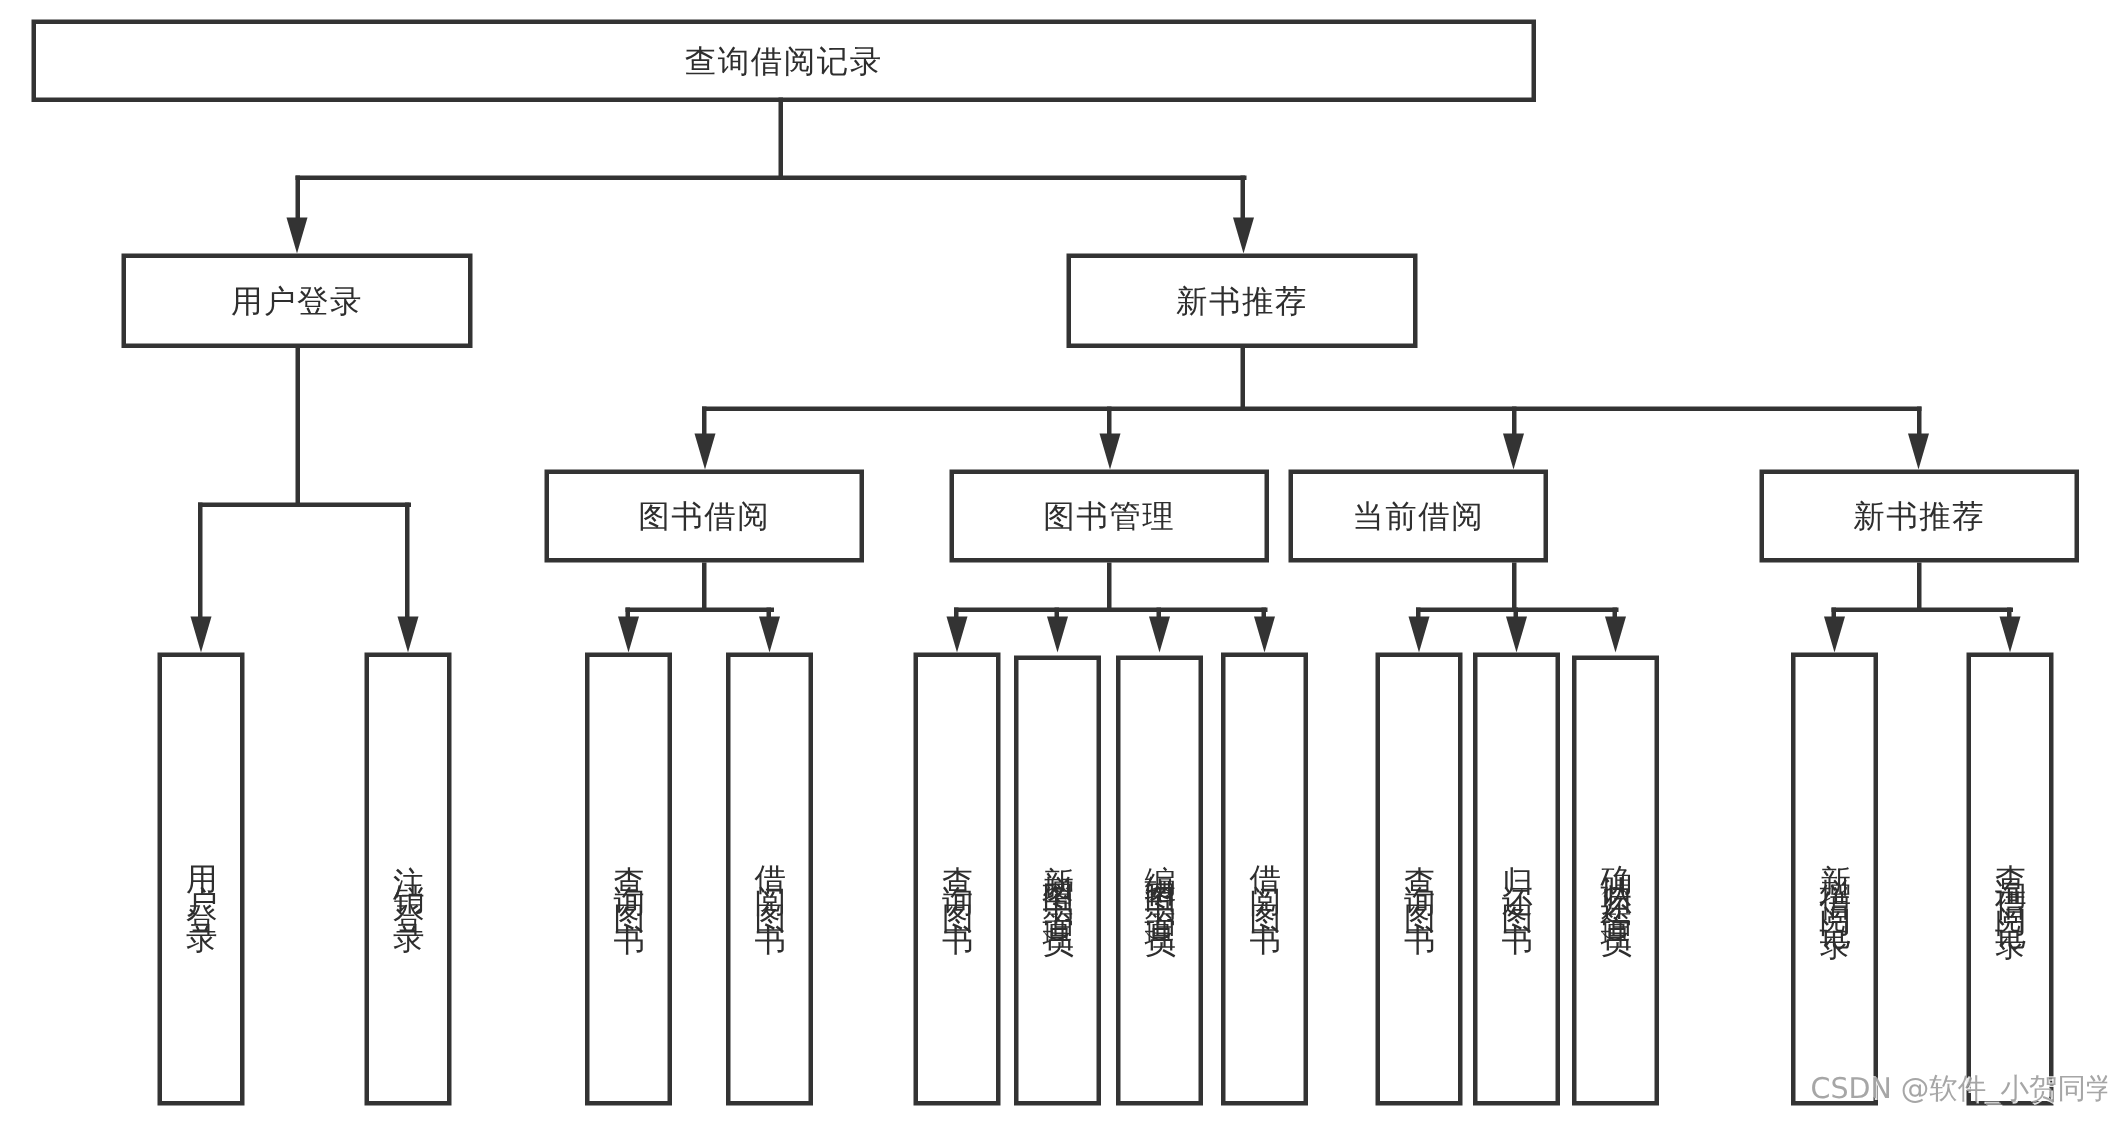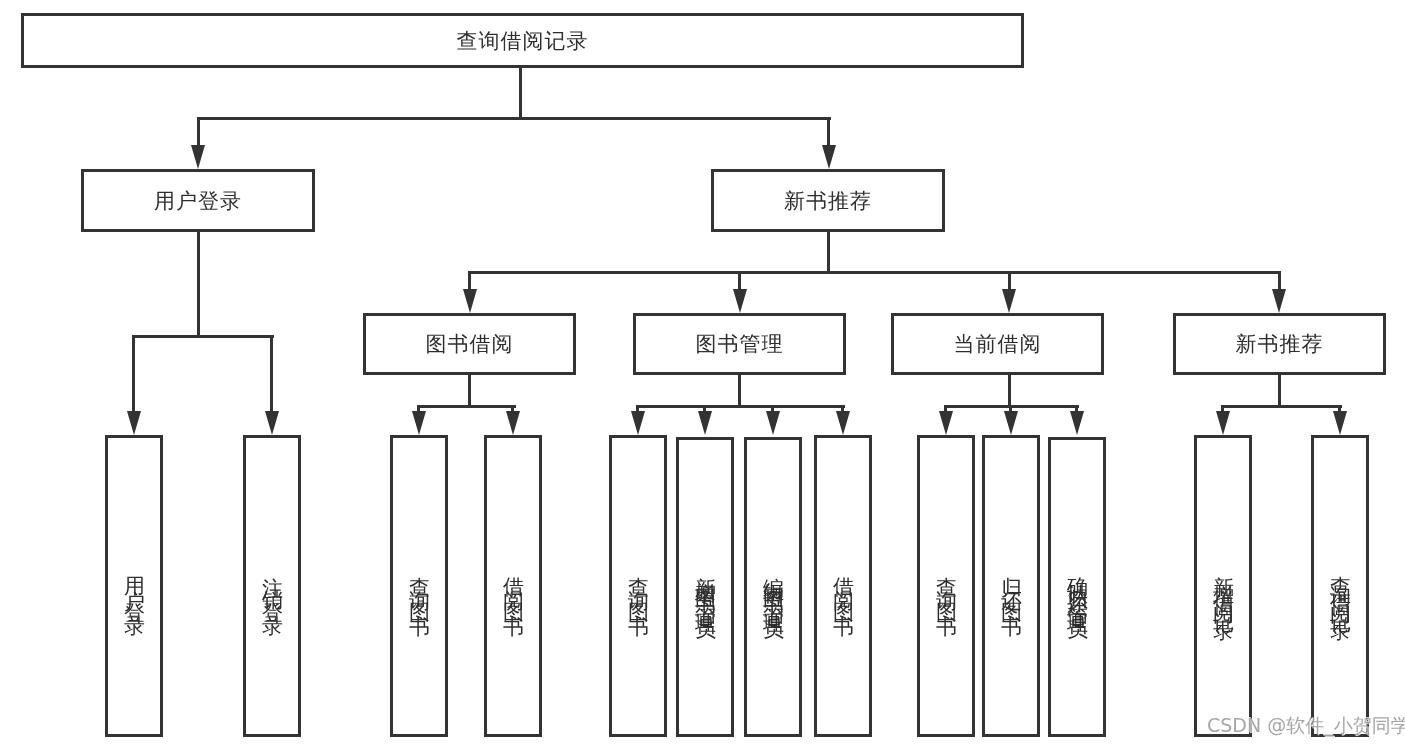--- a/index.html
+++ b/index.html
@@ -87,21 +87,21 @@
   <div class="arrow" style="left:463px; top:289px;"></div>
   <div class="vline" style="left:738px; top:271px; height:22px;"></div>
   <div class="arrow" style="left:733px; top:289px;"></div>
   <div class="vline" style="left:1008px; top:271px; height:22px;"></div>
   <div class="arrow" style="left:1002px; top:289px;"></div>
   <div class="vline" style="left:1278px; top:271px; height:22px;"></div>
   <div class="arrow" style="left:1272px; top:289px;"></div>
 
   <div class="box" style="left:363px; top:313px; width:213px; height:62px;">图书借阅</div>
   <div class="box" style="left:633px; top:313px; width:213px; height:62px;">图书管理</div>
-  <div class="box" style="left:891px; top:313px; width:213px; height:62px;text-align:center;">当前借阅</div>
+  <div class="box" style="left:859px; top:313px; width:173px; height:62px;text-align:center;">当前借阅</div>
   <div class="box" style="left:1173px; top:313px; width:213px; height:62px;">新书推荐</div>
 
   <div class="vline" style="left:468px; top:375px; height:32px;"></div>
   <div class="hline" style="left:417px; top:405px; width:99px;"></div>
   <div class="vline" style="left:417px; top:405px; height:9px;"></div>
   <div class="arrow" style="left:412px; top:411px;"></div>
   <div class="vline" style="left:511px; top:405px; height:9px;"></div>
   <div class="arrow" style="left:506px; top:411px;"></div>
 
   <div class="vline" style="left:738px; top:375px; height:32px;"></div>

